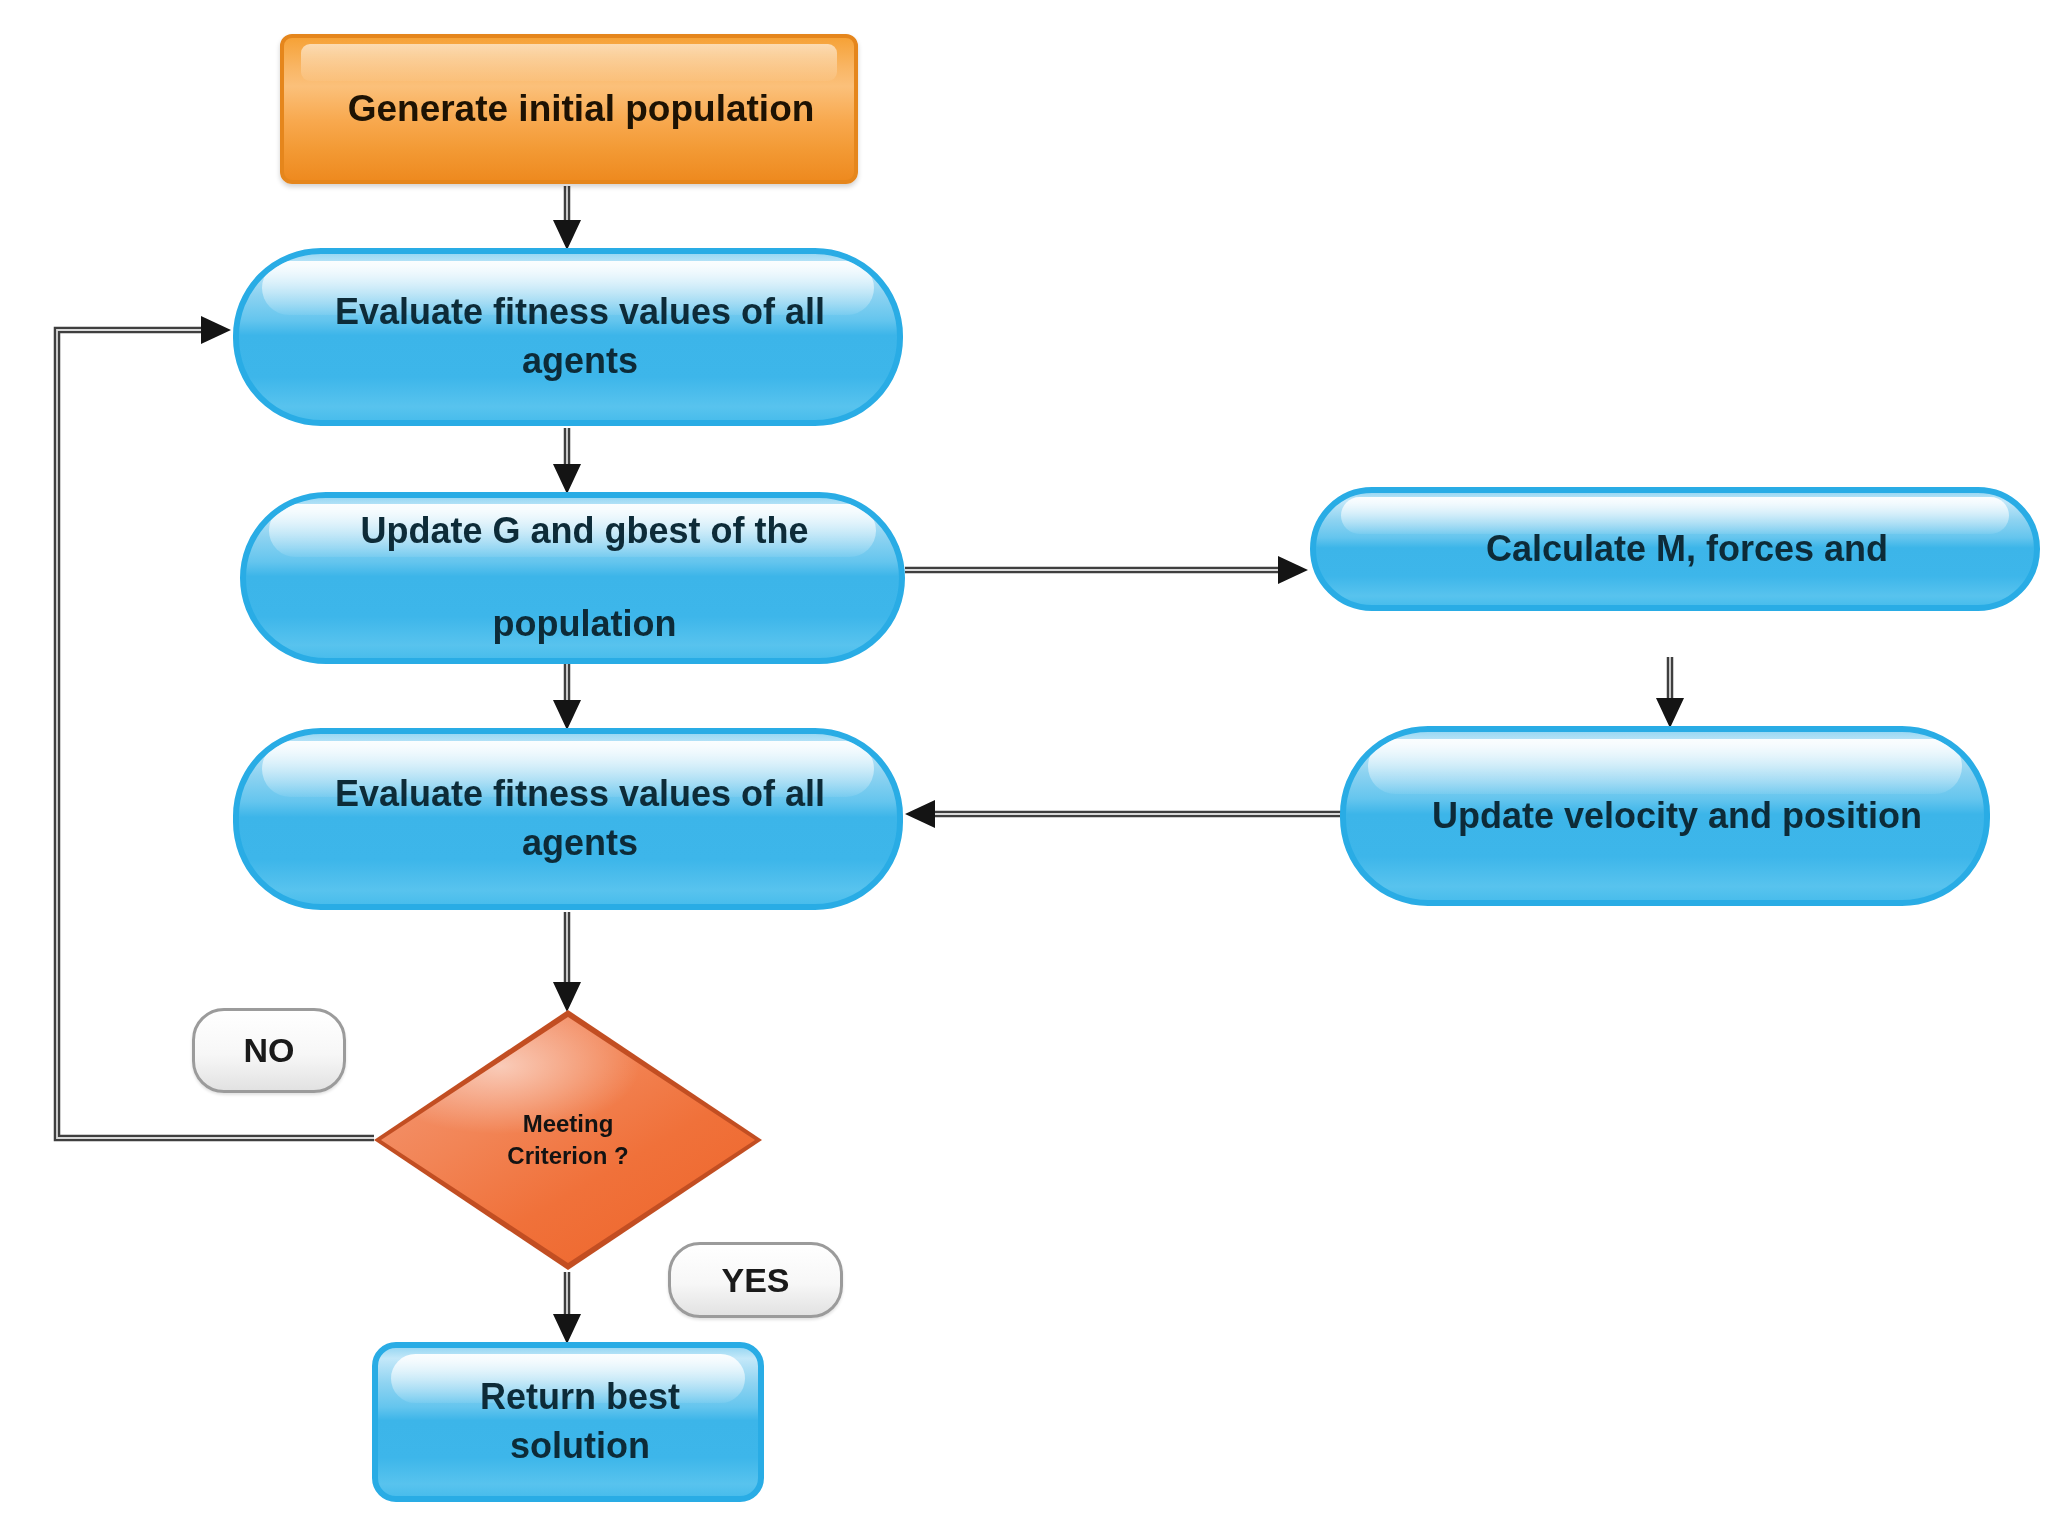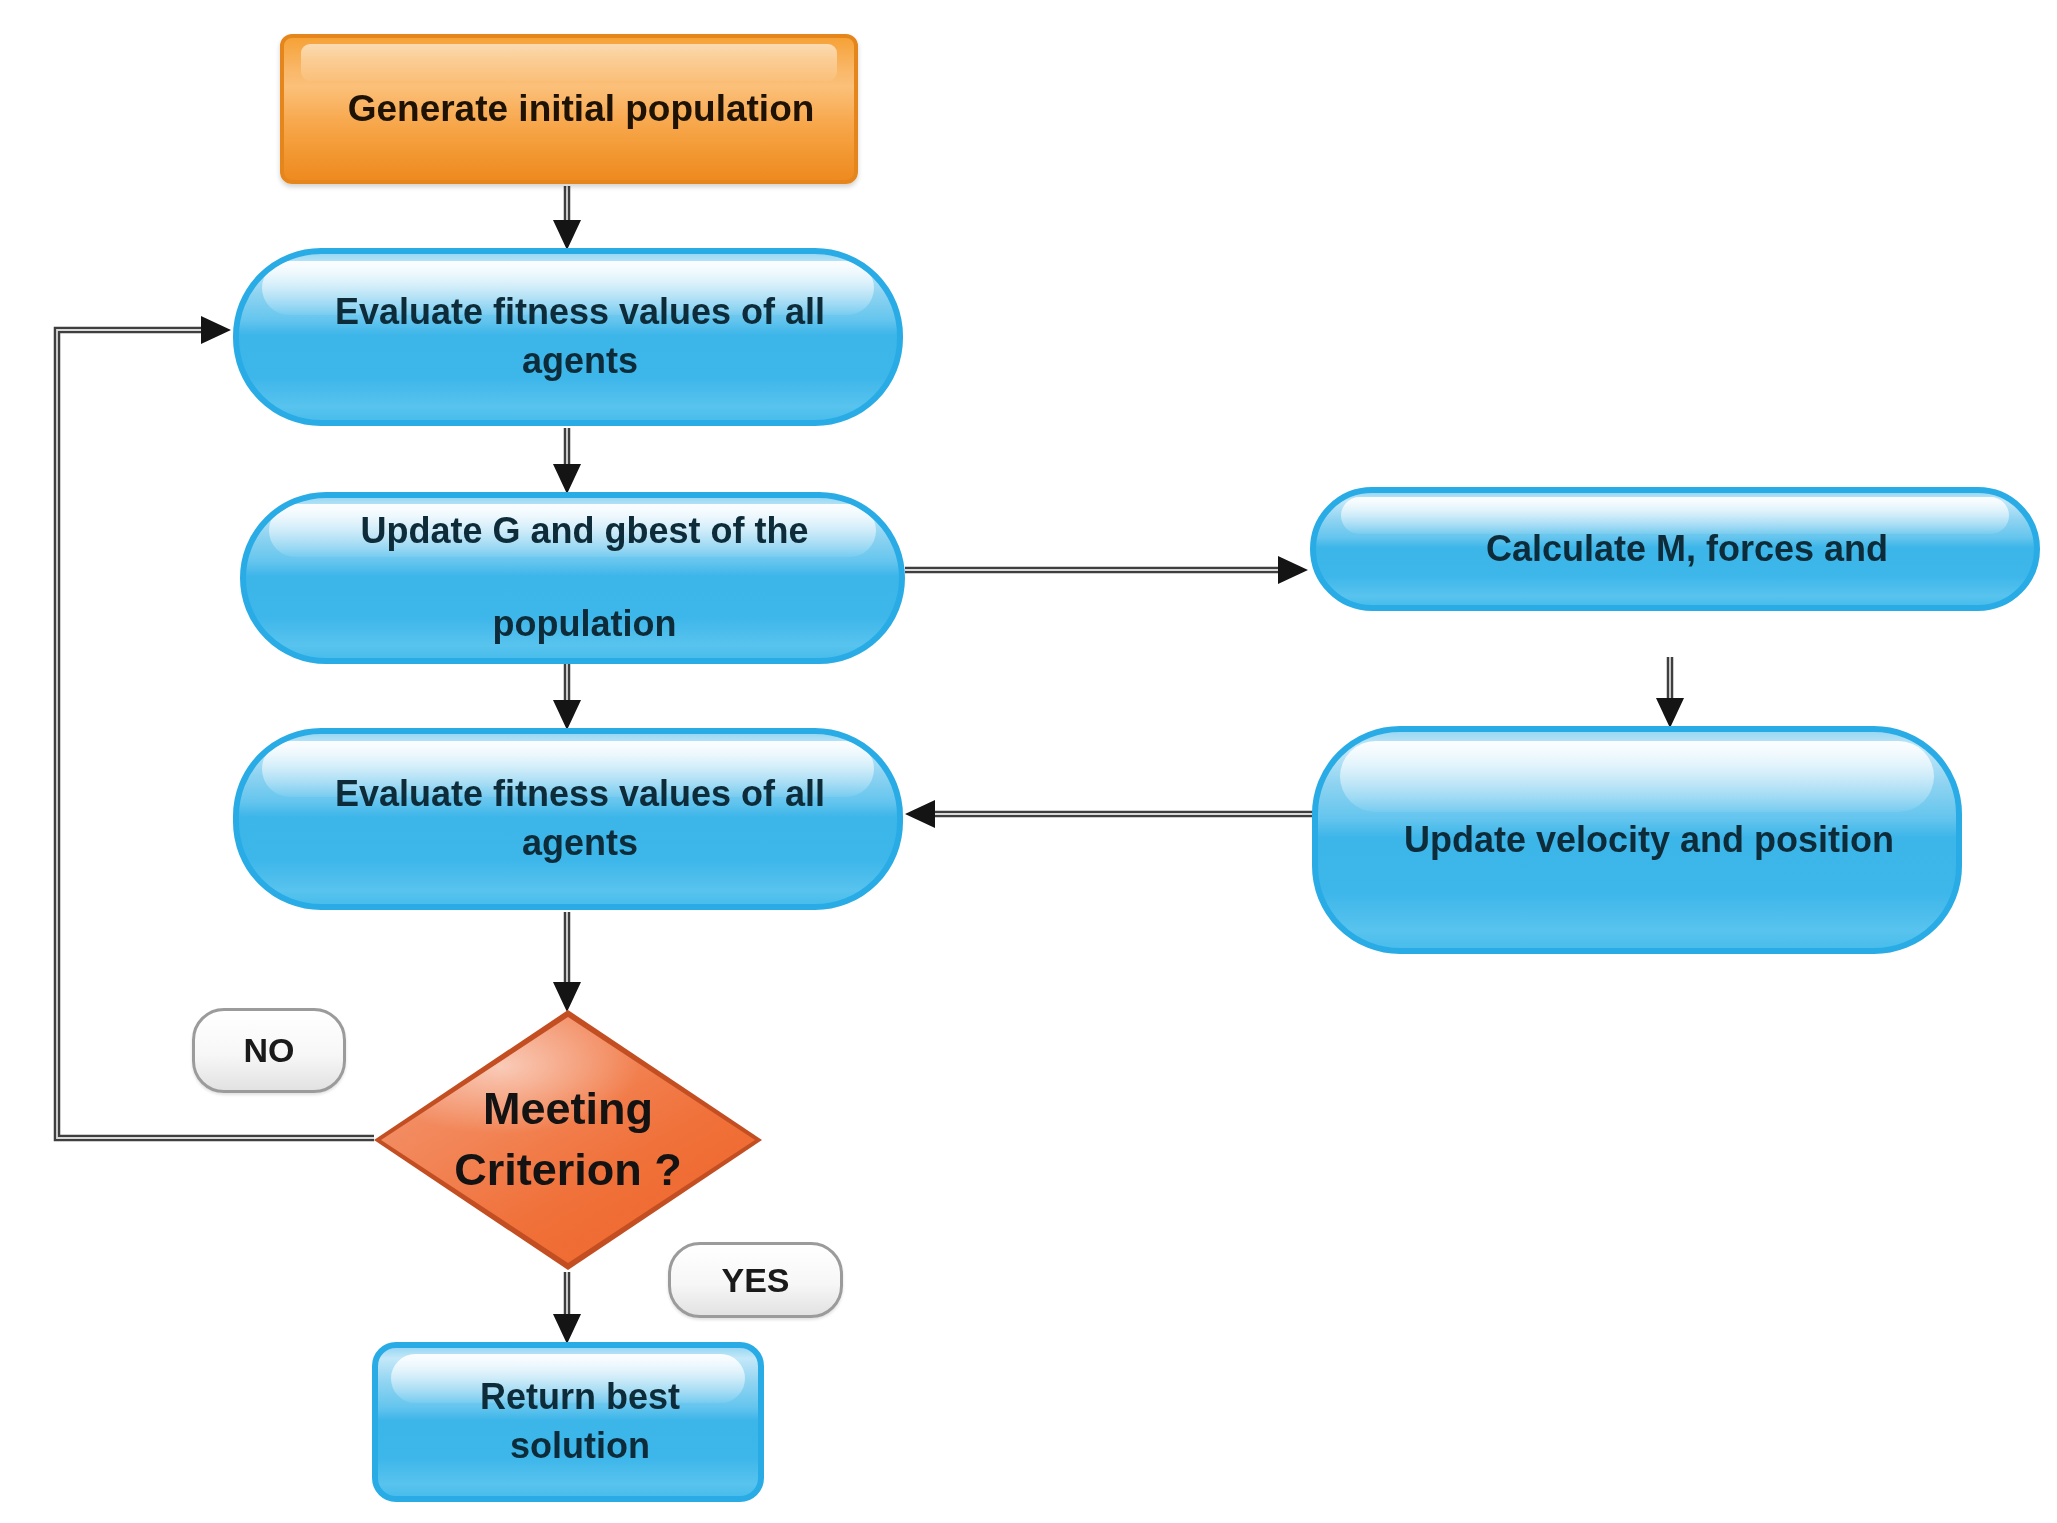--- a/index.html
+++ b/index.html
@@ -80,21 +80,21 @@
   .diamond-fill{
     position:absolute;inset:7px;
     clip-path:polygon(50% 0,100% 50%,50% 100%,0 50%);
     background:
       radial-gradient(ellipse 62% 46% at 32% 20%, rgba(255,255,255,0.55), rgba(255,255,255,0) 60%),
       linear-gradient(150deg,#f49c7c 0%,#f28455 38%,#f0713a 62%,#ee6428 100%);
   }
   .diamond-text{
     position:absolute;inset:0;
     display:flex;flex-direction:column;justify-content:center;align-items:center;
-    text-align:center;font-weight:bold;font-size:45px;line-height:1.35;color:#131313;
+    text-align:center;font-weight:bold;font-size:24px;line-height:1.35;color:#131313;
   }
 
   
   .edge-label{
     position:absolute;
     box-sizing:border-box;
     display:flex;justify-content:center;align-items:center;
     border:3px solid var(--pill-border);
     border-radius:32px;
     background:linear-gradient(180deg,#ffffff 0%,#f7f7f7 55%,#e2e2e2 100%);
@@ -166,21 +166,21 @@
 
   <div class="node pill" style="left:240px;top:492px;width:665px;height:172px;gap:44px;">
     <span class="ln">Update G and gbest of the</span>
     <span class="ln">population</span>
   </div>
 
   <div class="node pill" style="left:1310px;top:487px;width:730px;height:124px;">
     <span class="ln">Calculate M, forces and</span>
   </div>
 
-  <div class="node pill" style="left:1312px;top:726px;width:650px;height:228px;">
+  <div class="node pill" style="left:1340px;top:726px;width:650px;height:180px;">
     <span class="ln">Update velocity and position</span>
   </div>
 
   <div class="node pill" style="left:233px;top:728px;width:670px;height:182px;">
     <span class="ln">Evaluate fitness values of all</span>
     <span class="ln">agents</span>
   </div>
 
   <div class="diamond-wrap" style="left:374px;top:1010px;width:388px;height:260px;">
     <div class="diamond-border"></div>

